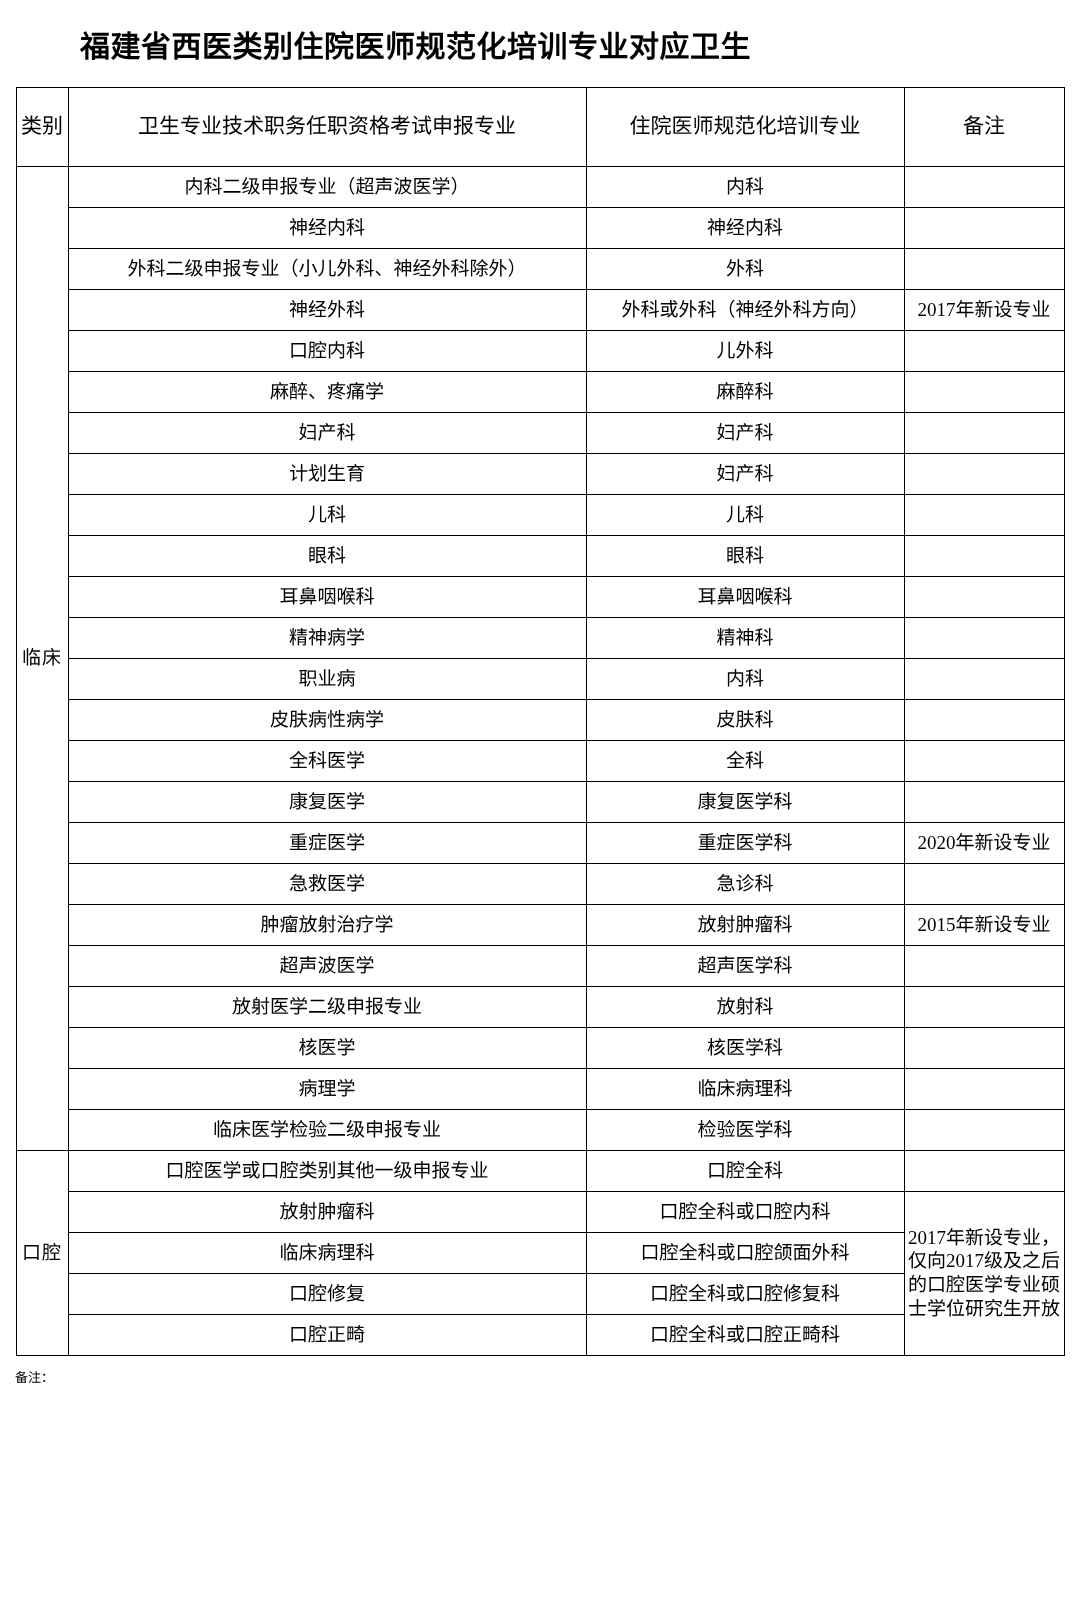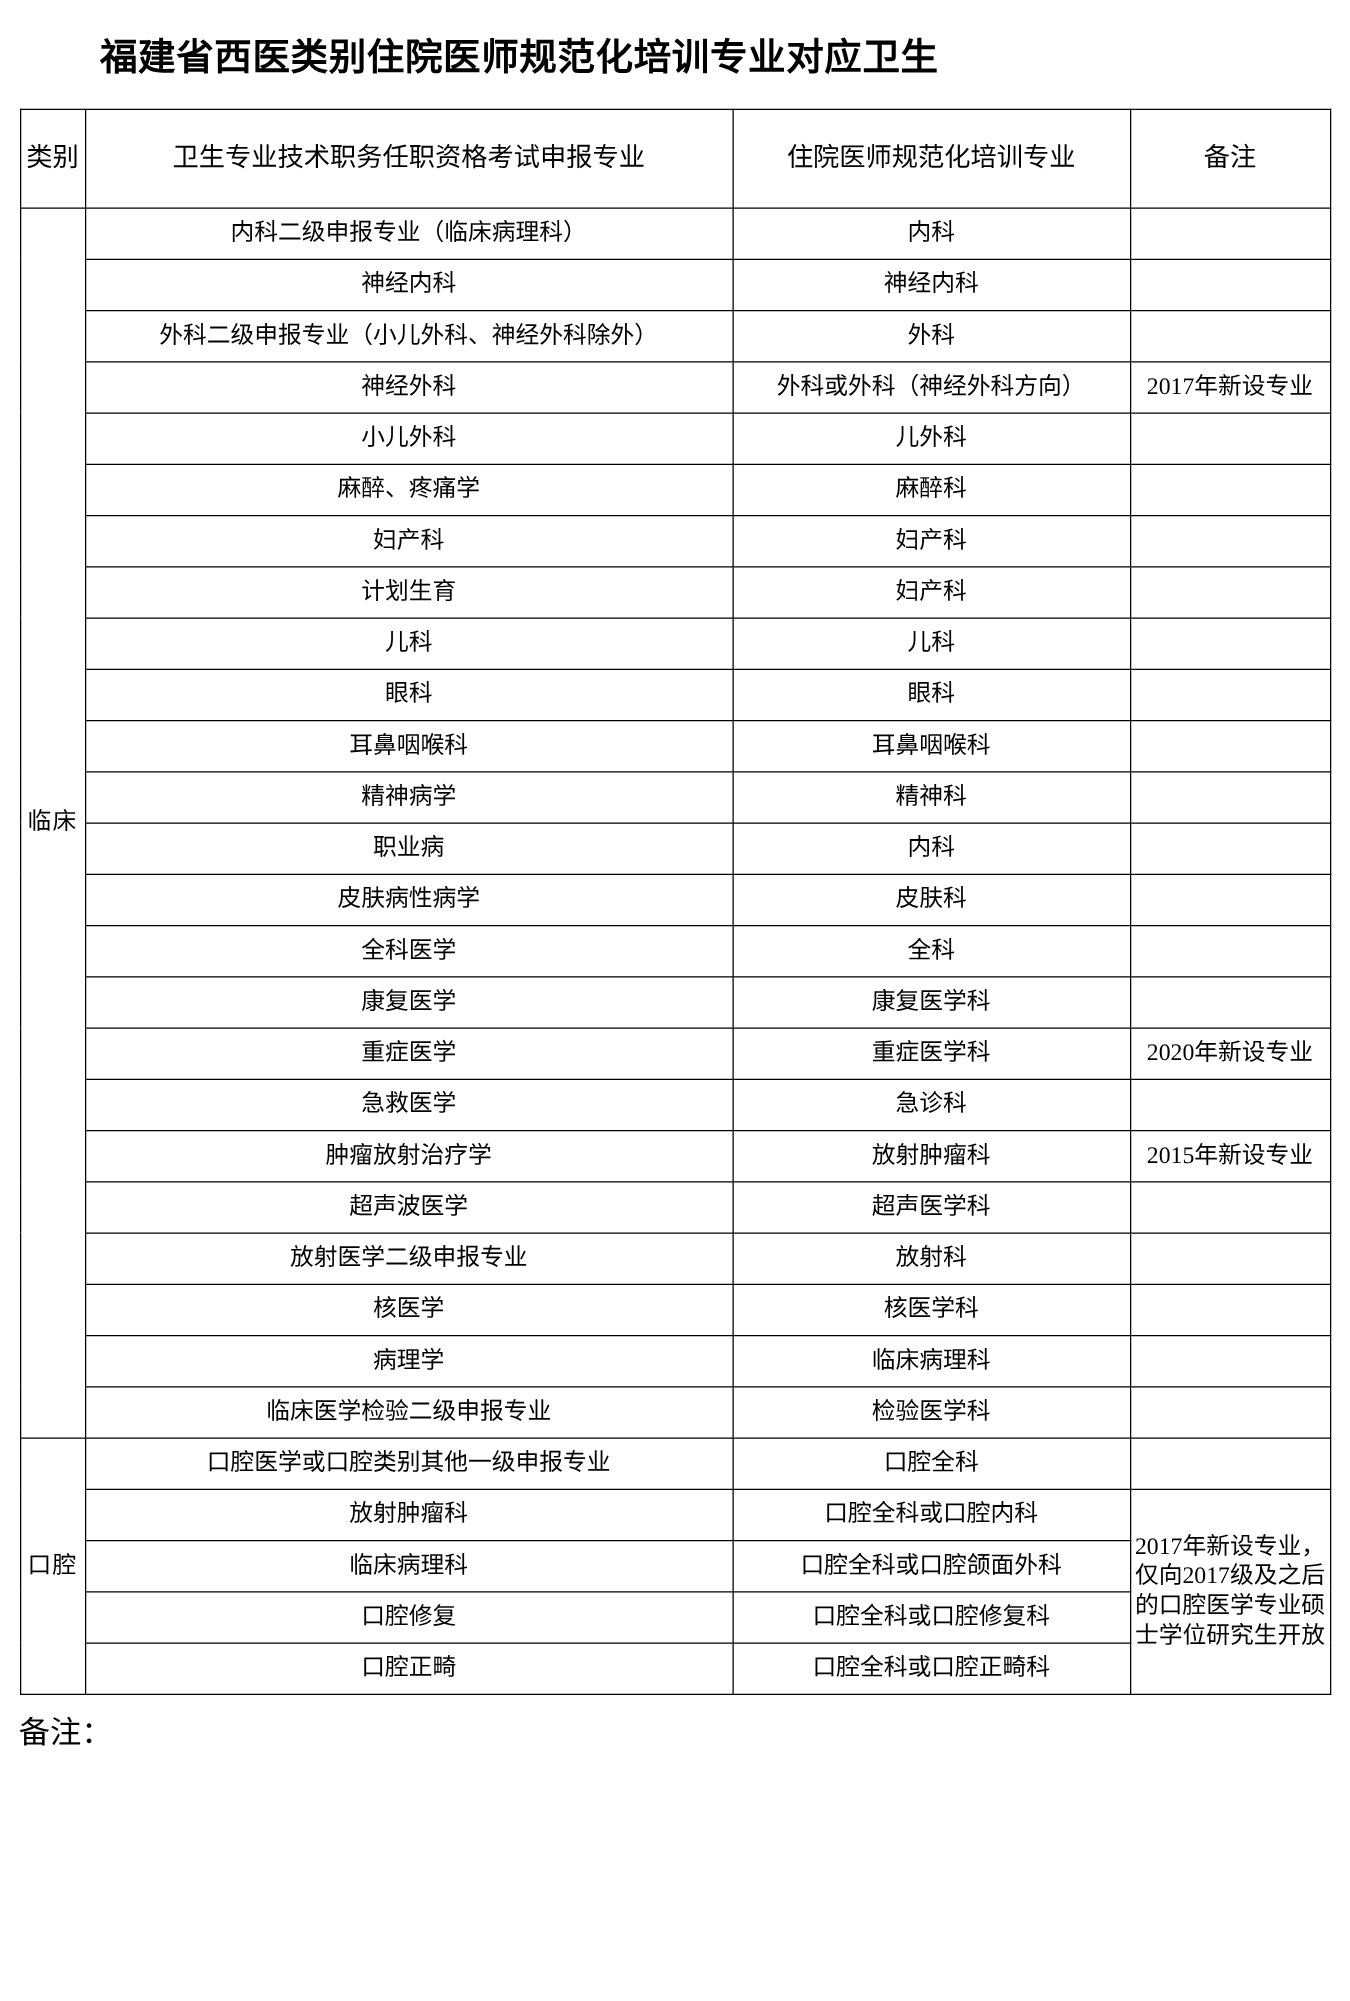--- a/index.html
+++ b/index.html
@@ -64,21 +64,21 @@
   }
   td.note-multiline {
     font-size: 17px;
     line-height: 1.5;
     text-align: left;
     padding: 4px 6px;
   }
   .footnote {
     width: 1050px;
     margin: 12px auto 0 auto;
-    font-size: 25px;
+    font-size: 13px;
     line-height: 1.55;
     text-align: justify;
     font-family: "Liberation Serif", "DejaVu Serif", serif;
   }
   .footnote p { margin: 0; }
 </style>
 </head>
 <body>
 
 <div class="page">
@@ -99,41 +99,41 @@
         <td>类别</td>
         <td>卫生专业技术职务任职资格考试申报专业</td>
         <td>住院医师规范化培训专业</td>
         <td>备注</td>
       </tr>
     </thead>
     <tbody>
 
       <tr>
         <td class="cat-cell" rowspan="24">临床</td>
-        <td>内科二级申报专业（临床病理科）</td>
+        <td>内科二级申报专业（超声波医学）</td>
         <td>内科</td>
         <td class="note-cell"></td>
       </tr>
       <tr>
         <td>神经内科</td>
         <td>神经内科</td>
         <td class="note-cell"></td>
       </tr>
       <tr>
         <td>外科二级申报专业（小儿外科、神经外科除外）</td>
         <td>外科</td>
         <td class="note-cell"></td>
       </tr>
       <tr>
         <td>神经外科</td>
         <td>外科或外科（神经外科方向）</td>
         <td class="note-cell">2017年新设专业</td>
       </tr>
       <tr>
-        <td>小儿外科</td>
+        <td>口腔内科</td>
         <td>儿外科</td>
         <td class="note-cell"></td>
       </tr>
       <tr>
         <td>麻醉、疼痛学</td>
         <td>麻醉科</td>
         <td class="note-cell"></td>
       </tr>
       <tr>
         <td>妇产科</td>

